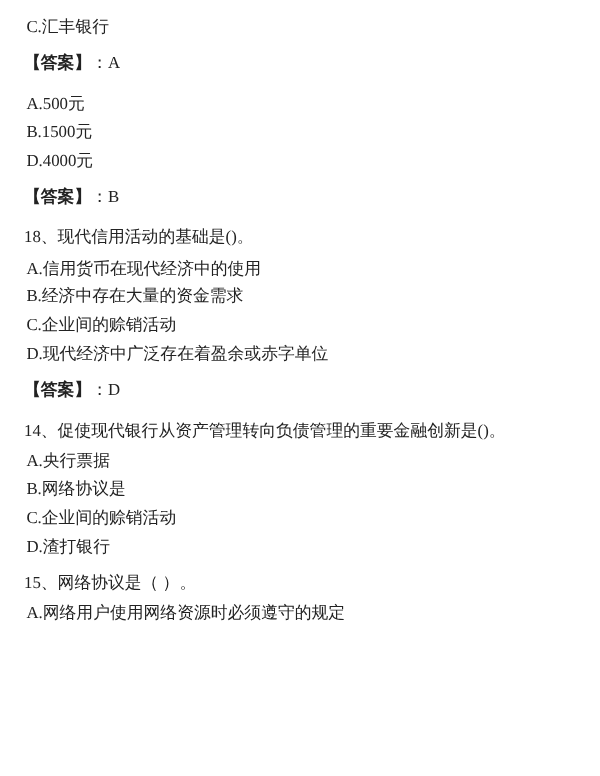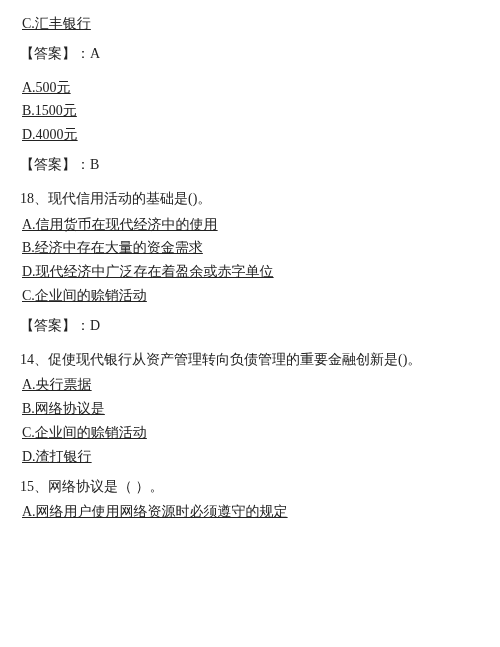--- a/index.html
+++ b/index.html
@@ -19,28 +19,27 @@
     }
     .section {
       margin-bottom: 6px;
     }
     .question {
       margin-bottom: 2px;
       text-indent: 0;
     }
     .option {
       padding-left: 2px;
-      text-decoration: underline;
     }
     .answer {
       margin: 4px 0 10px 0;
       font-weight: normal;
     }
     .answer-label {
-      font-weight: normal;
+      font-weight: bold;
       text-align: right;
     }
   </style>
 </head>
 <body>
 
 <div>
   <div class="section">
     <div class="option">C.汇丰银行</div>
   </div>
@@ -56,22 +55,22 @@
   </div>
 
   <div class="answer">
     <span class="answer-label">【答案】</span><span>：</span><span>B</span>
   </div>
 
   <div class="section">
     <div class="question">18、现代信用活动的基础是()。</div>
     <div class="option">A.信用货币在现代经济中的使用</div>
     <div class="option">B.经济中存在大量的资金需求</div>
+    <div class="option">C.企业间的赊销活动</div>
     <div class="option">D.现代经济中广泛存在着盈余或赤字单位</div>
-    <div class="option">C.企业间的赊销活动</div>
   </div>
 
   <div class="answer">
     <span class="answer-label">【答案】</span><span>：</span><span>D</span>
   </div>
 
   <div class="section">
     <div class="question">14、促使现代银行从资产管理转向负债管理的重要金融创新是()。</div>
     <div class="option">A.央行票据</div>
     <div class="option">B.网络协议是</div>

